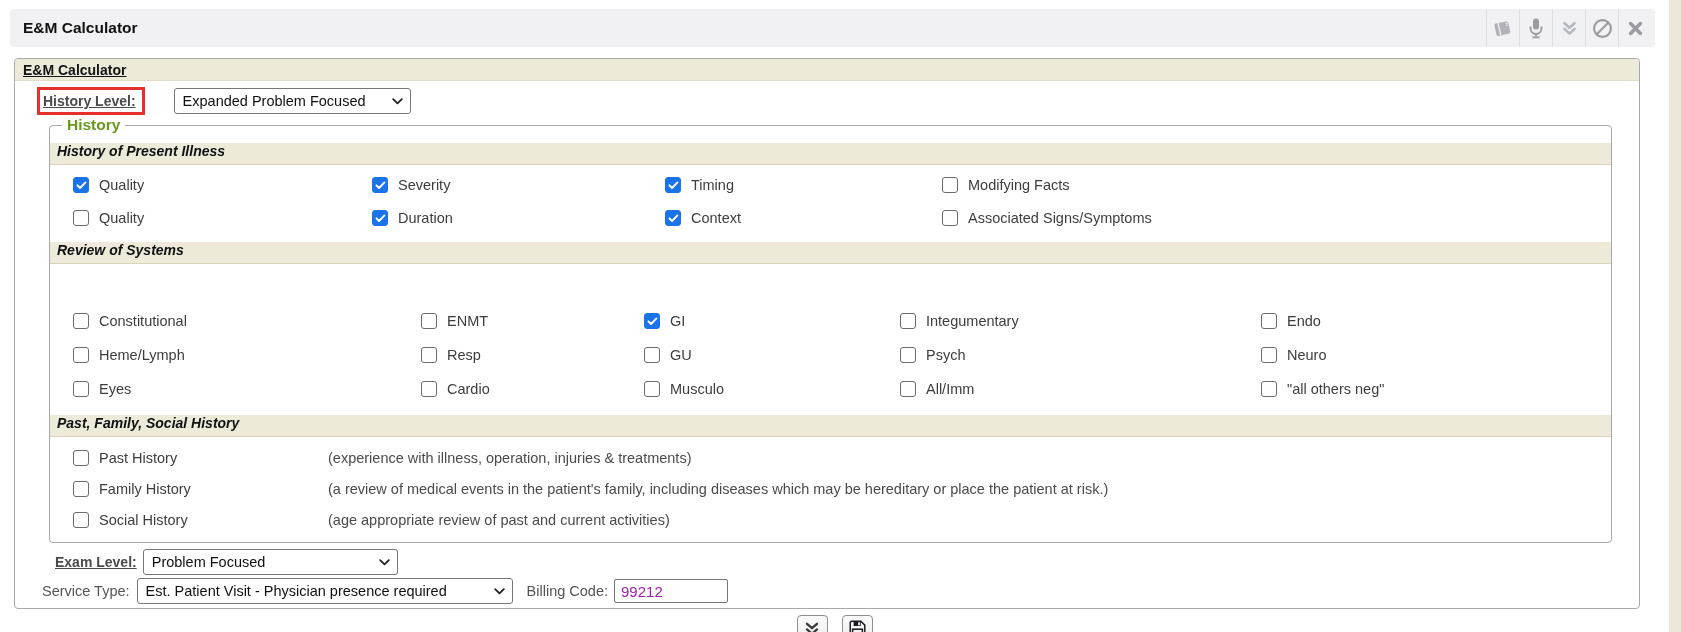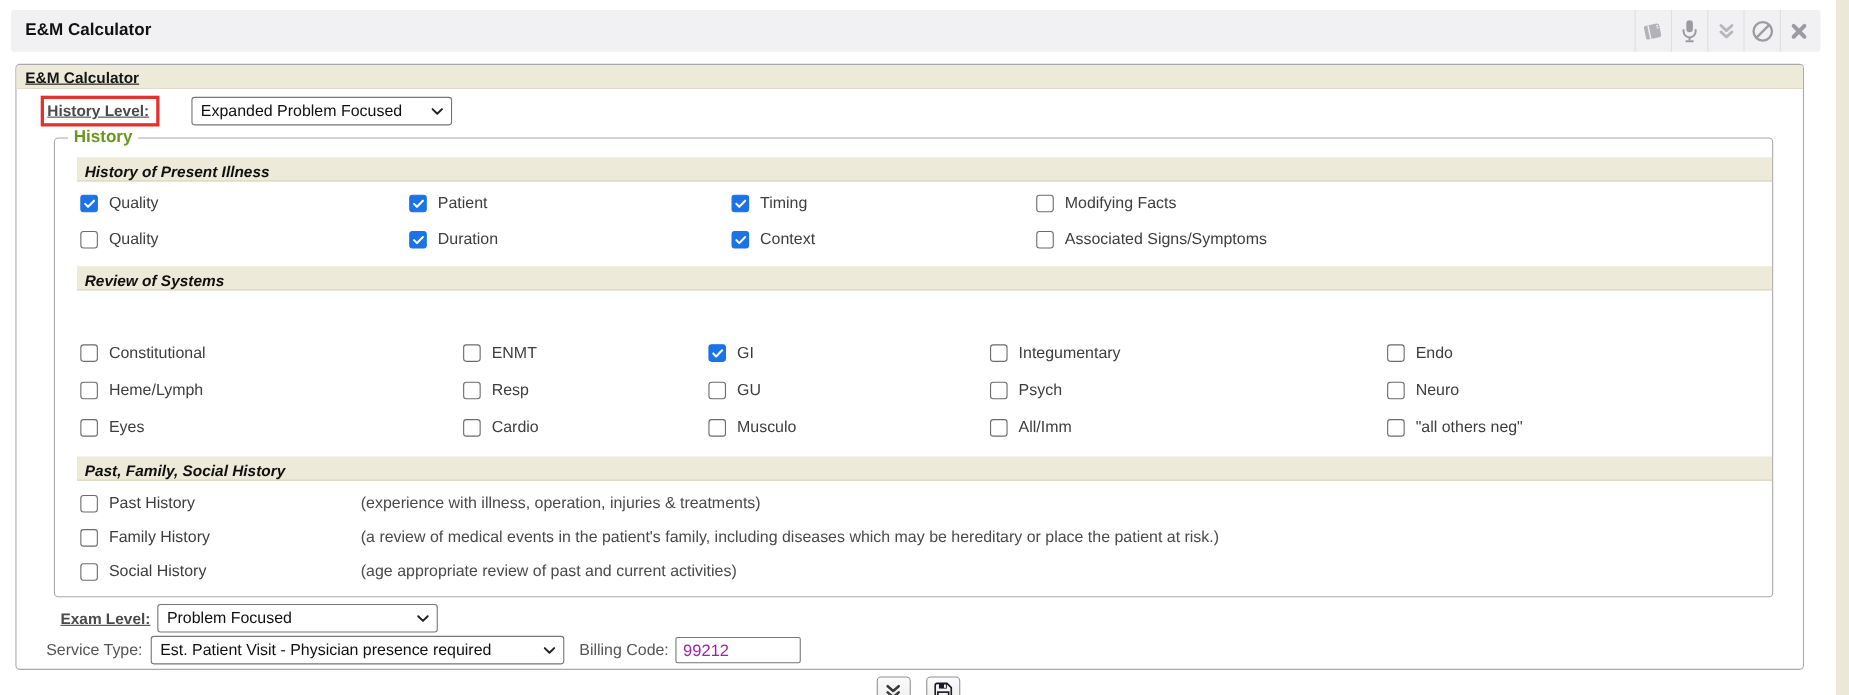--- a/index.html
+++ b/index.html
@@ -37,21 +37,21 @@
   .w-mdm  { width:191px; margin-left:6px; }
   .w-serv { width:376px; margin-left:7px; }
 
   
   fieldset.history { margin:1px 27px 0 34px; border:1px solid #a8a8a8; border-radius:4px;
                      padding:9px 0 2px 0; }
   fieldset.history legend { margin-left:12px; padding:0 5px; font-size:15.5px; font-weight:bold; color:#67991c; }
 
   .section-hdr { height:22px; background:#edead9; border-bottom:1px solid #d9d3ba;
                  font-size:14px; font-weight:bold; font-style:italic; color:#101010;
-                 display:flex; align-items:flex-end; padding-left:7px;margin-left:20px; }
+                 display:flex; align-items:flex-start; padding-left:7px; }
 
   .grid { display:grid; align-items:center; }
   .grid-hpi { grid-template-columns:299px 293px 277px 1fr; padding:9px 0 13px 23px; row-gap:11px; }
   .grid-ros { grid-template-columns:348px 223px 256px 361px 1fr; padding:10px 0 15px 23px; row-gap:12px;margin-top:36px; }
 
   .cb-item { display:flex; align-items:center; height:22px; cursor:pointer; }
   .cb { width:16px; height:16px; border:1.6px solid #6b6b6b; border-radius:3px; background:#fff;
         display:inline-flex; align-items:center; justify-content:center; flex:none; }
   .cb.checked { background:#1a73e8; border-color:#1a73e8; }
   .cb-text { font-size:14.5px; color:#3d3d3d; margin-left:10px; white-space:nowrap; }
@@ -164,21 +164,21 @@
               </svg>
             </span>
             <span class="cb-text">Quality</span>
           </div>
           <div class="cb-item">
             <span class="cb checked">
               <svg viewBox="0 0 12 10" width="11" height="9">
                 <polyline points="1.5,4.8 4.4,7.8 10.4,1.6" fill="none" stroke="#fff" stroke-width="2.1" stroke-linecap="round" stroke-linejoin="round"></polyline>
               </svg>
             </span>
-            <span class="cb-text">Patient</span>
+            <span class="cb-text">Severity</span>
           </div>
           <div class="cb-item">
             <span class="cb checked">
               <svg viewBox="0 0 12 10" width="11" height="9">
                 <polyline points="1.5,4.8 4.4,7.8 10.4,1.6" fill="none" stroke="#fff" stroke-width="2.1" stroke-linecap="round" stroke-linejoin="round"></polyline>
               </svg>
             </span>
             <span class="cb-text">Timing</span>
           </div>
           <div class="cb-item">

